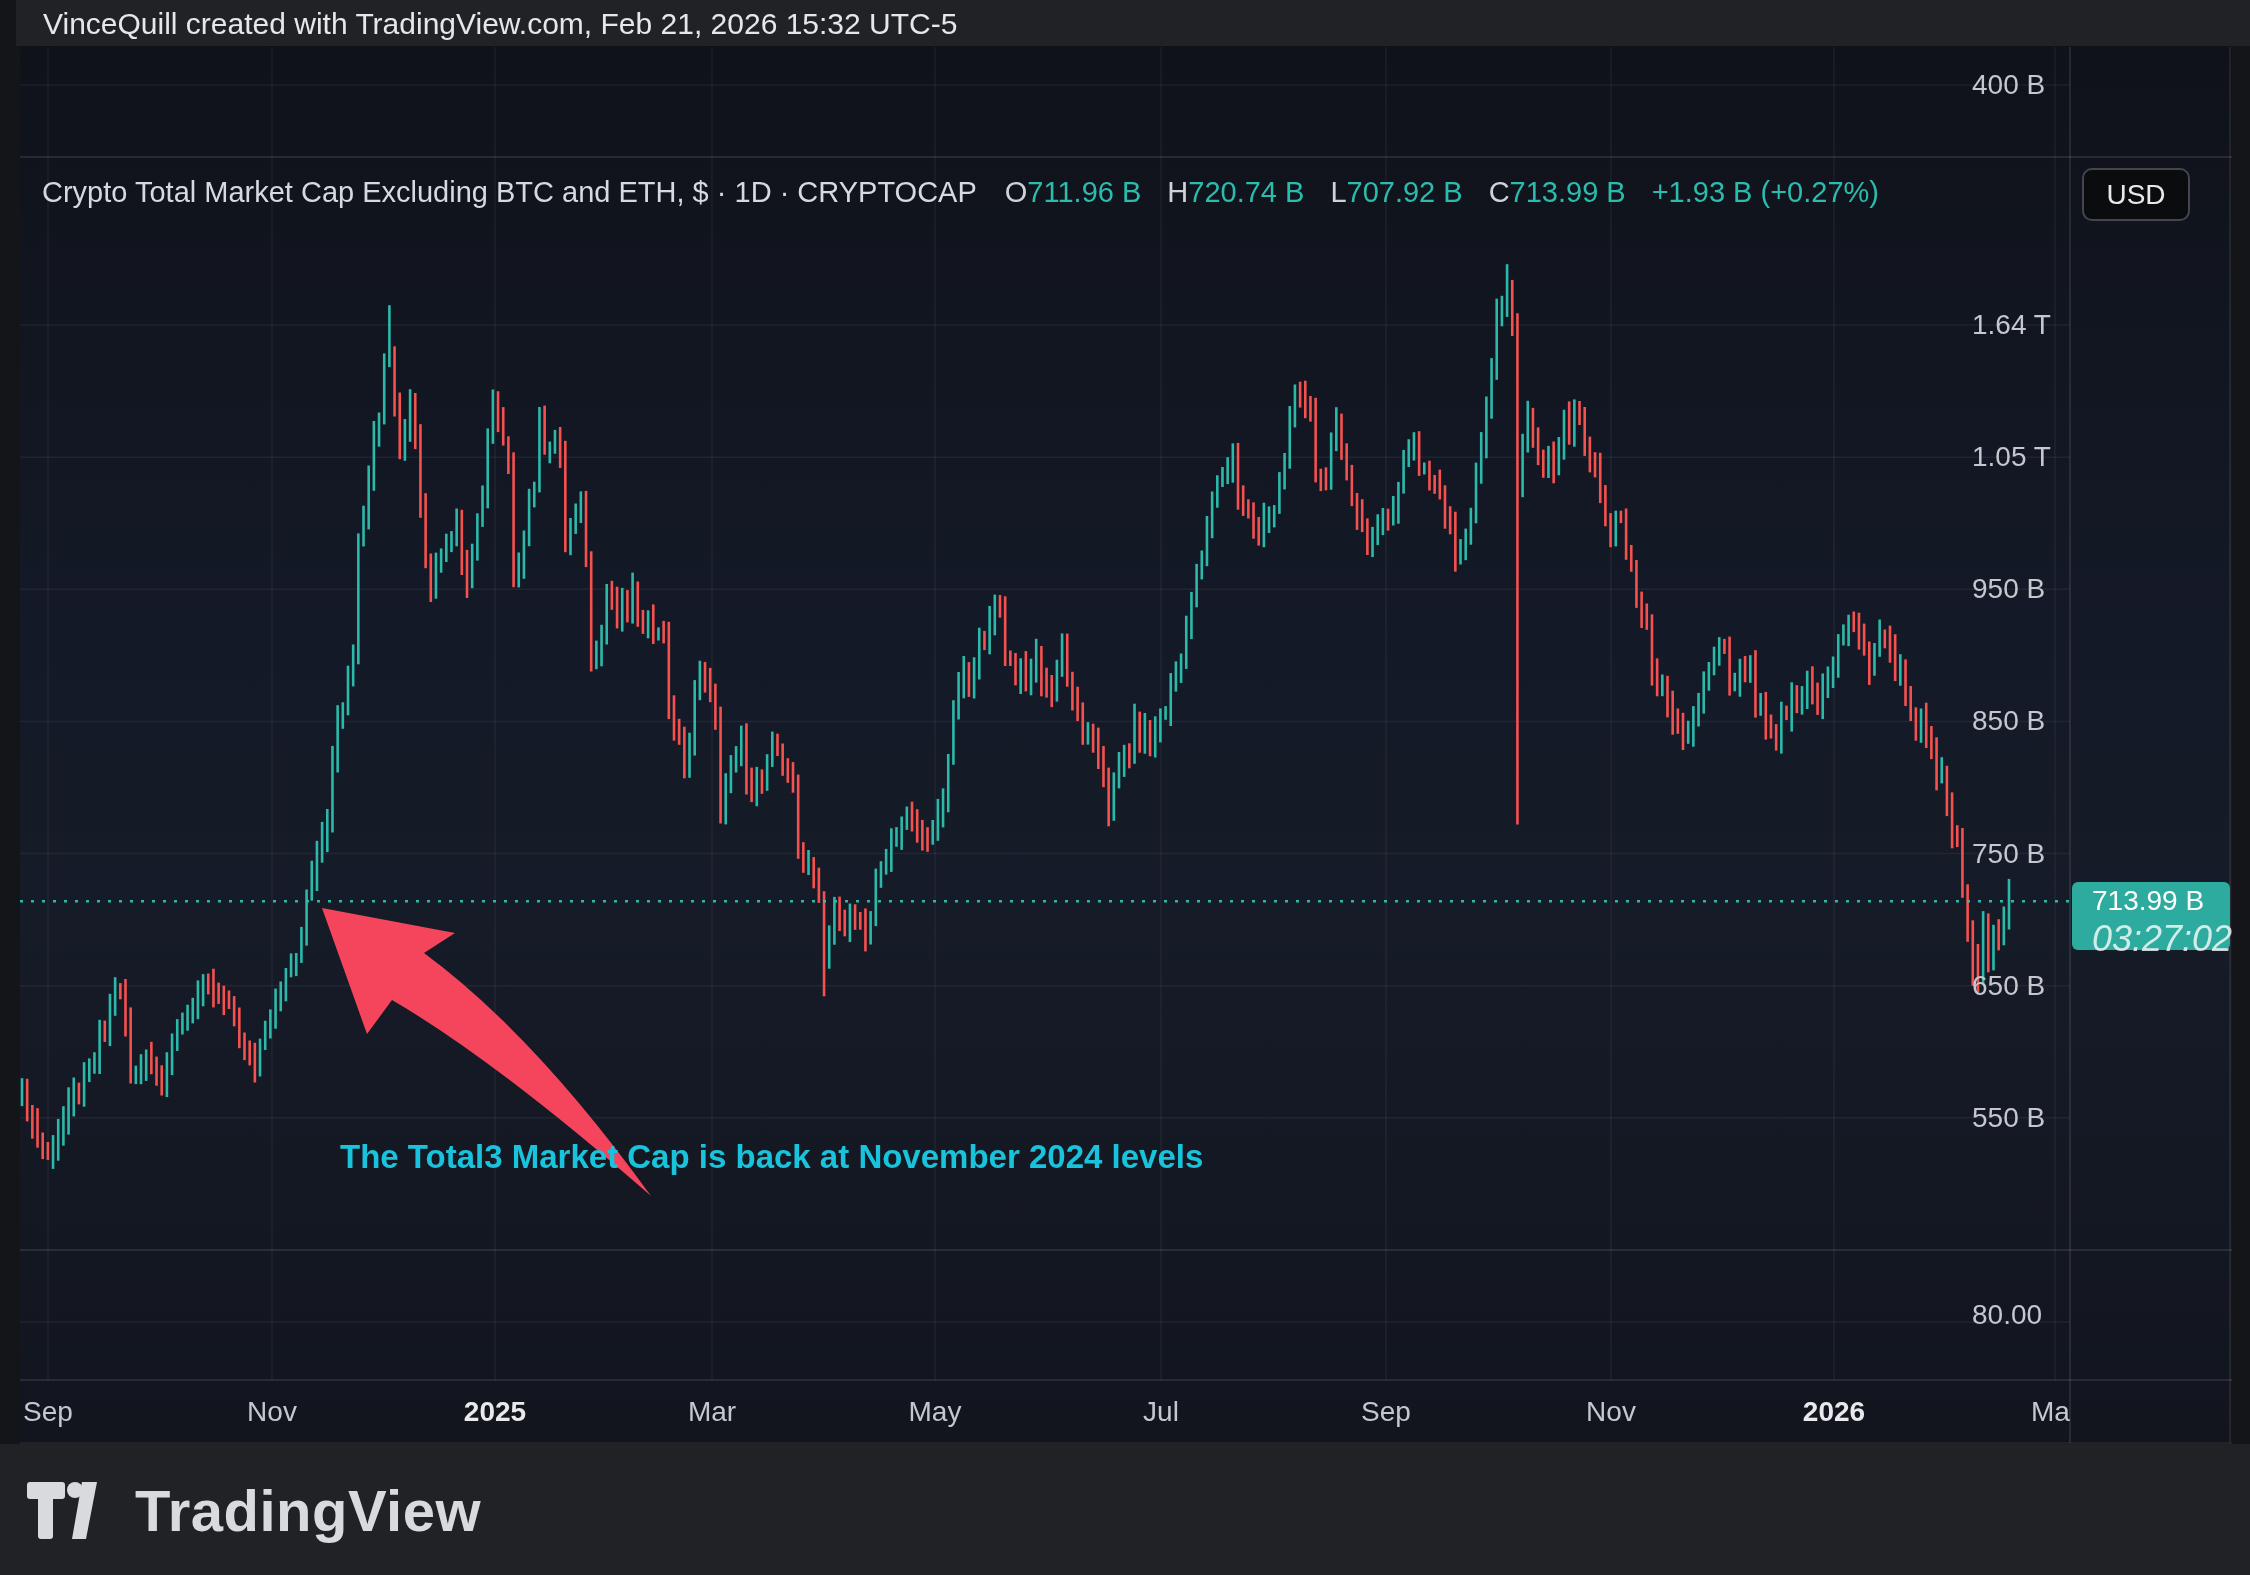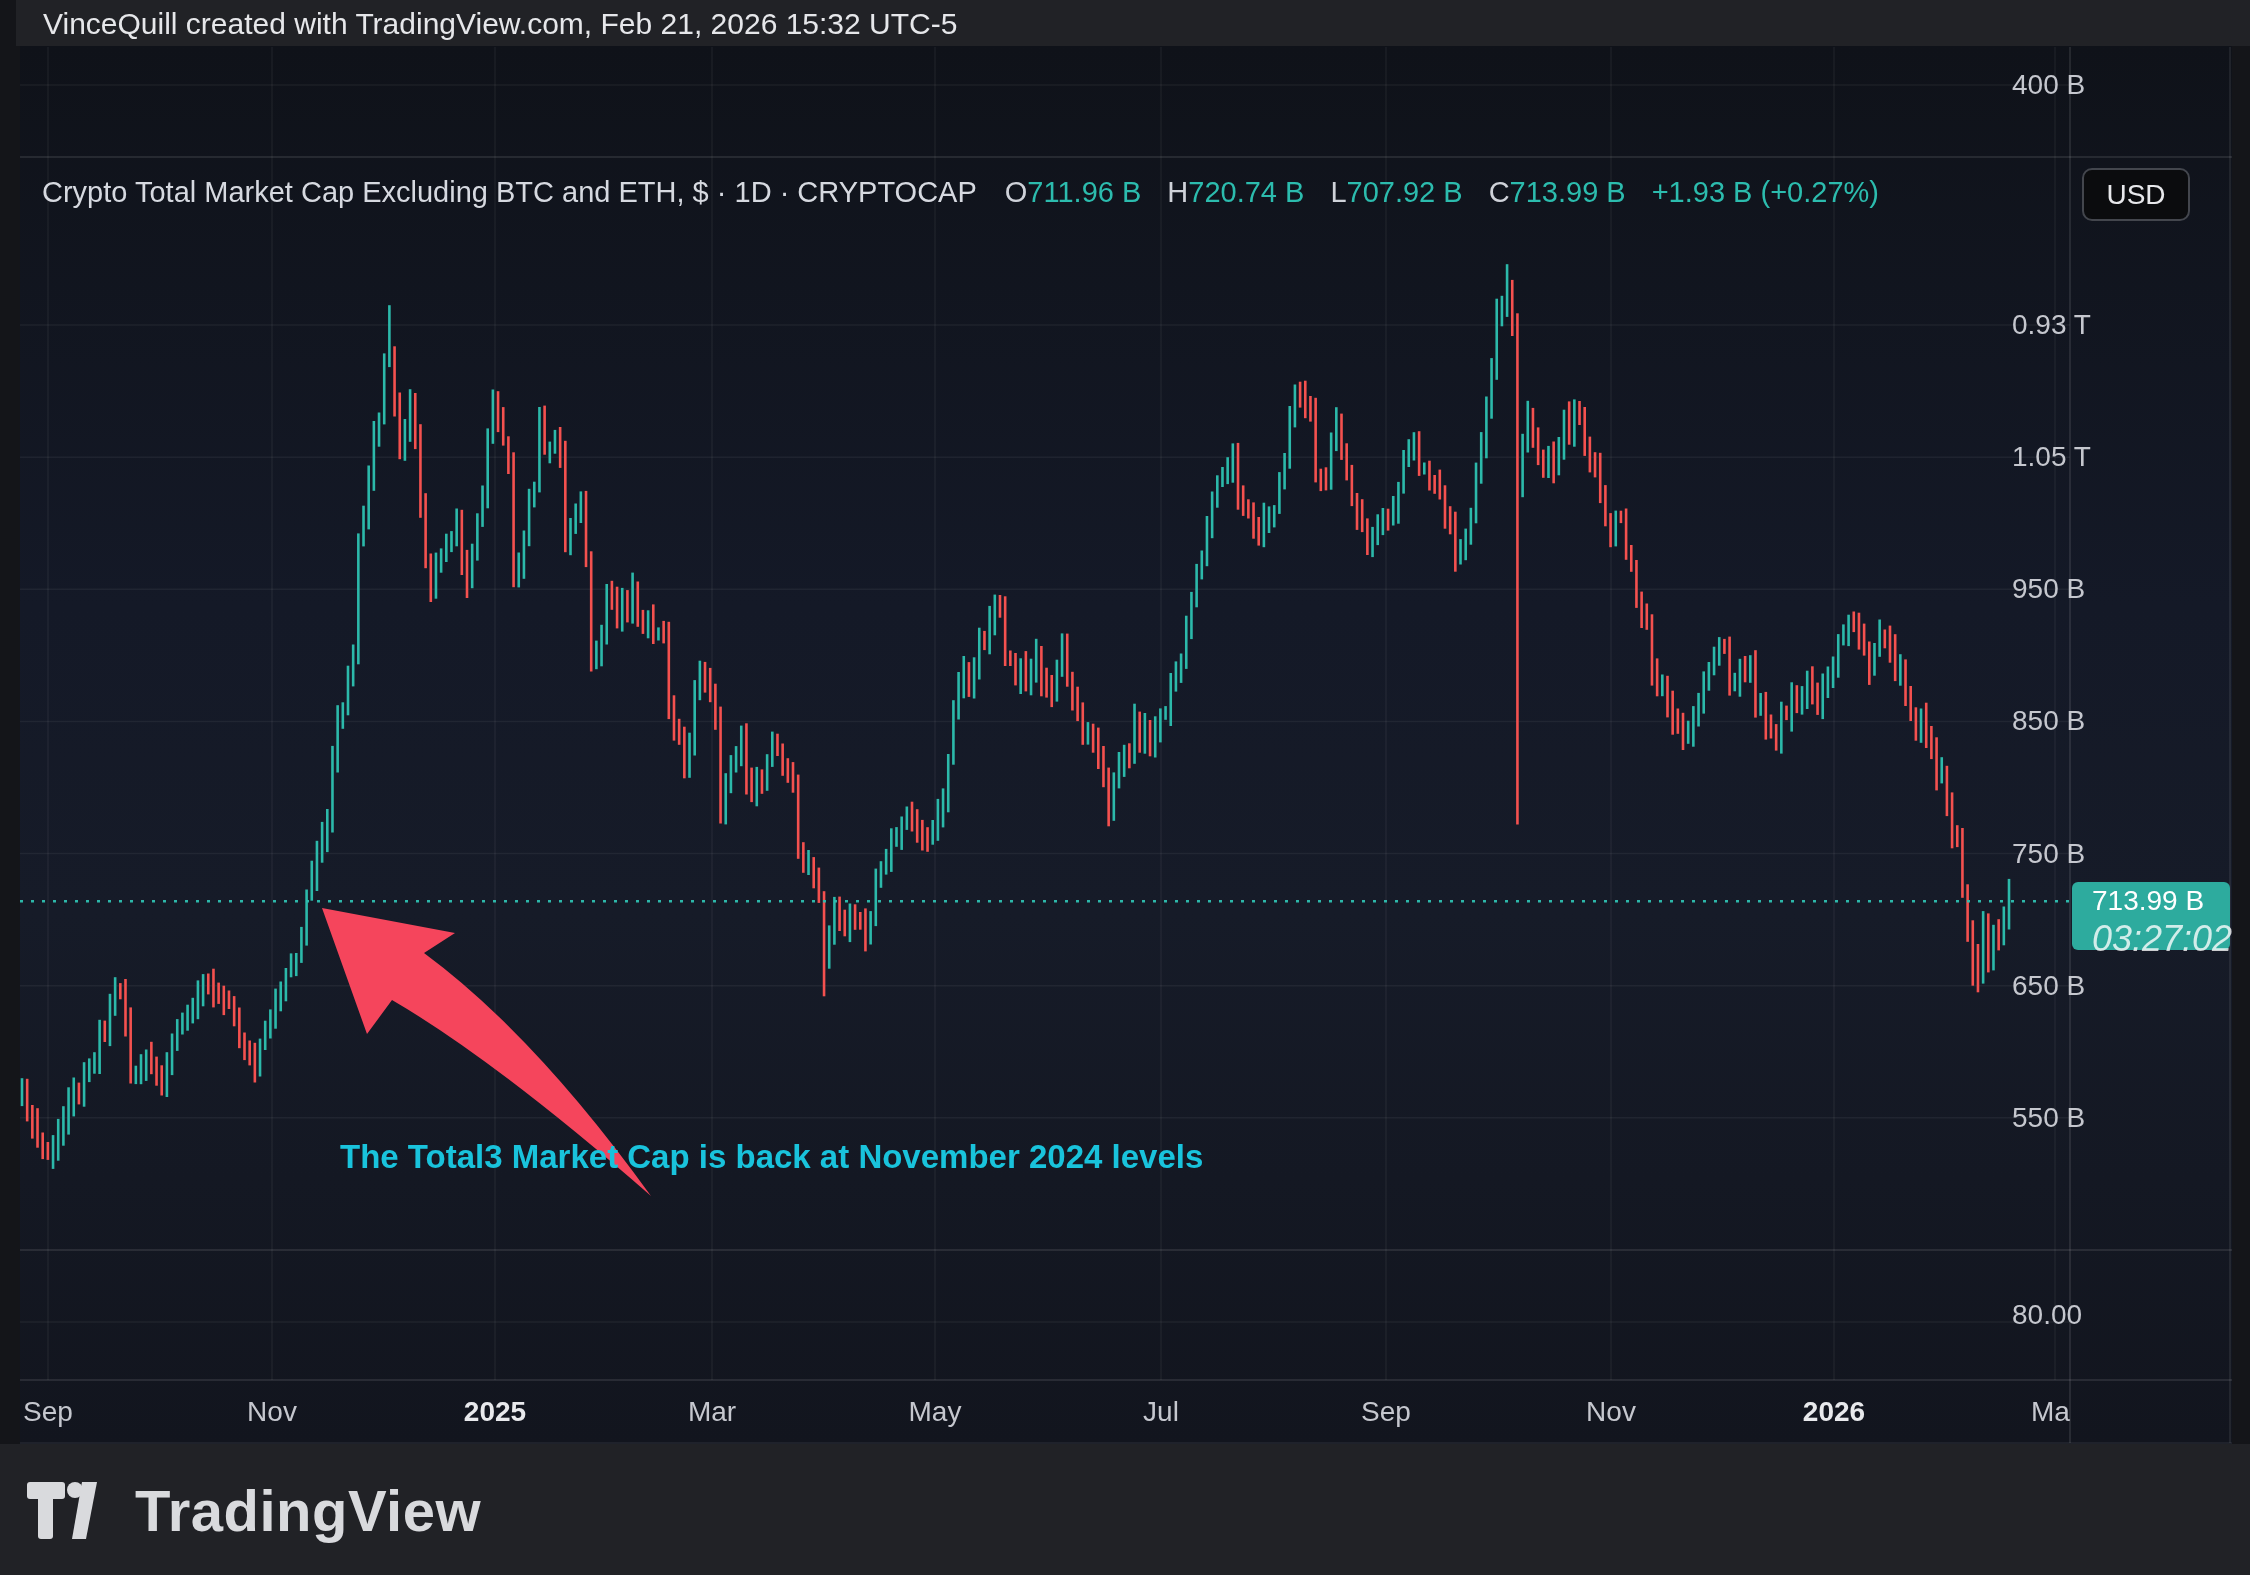--- a/index.html
+++ b/index.html
@@ -20,21 +20,21 @@
   #chart-svg { position:absolute; left:0; top:0; width:2250px; height:1575px; }
 
   
   #legend { position:absolute; left:42px; top:176px; display:flex; align-items:baseline; font-size:29px; white-space:nowrap; }
   #legend .title { color:#d6d9e0; margin-right:28px; }
   #legend .pair { margin-right:26px; color:#cfd2d9; }
   #legend .pair b { font-weight:normal; color:#2cbcae; }
   #legend .chg { color:#2cbcae; }
 
   
-  #price-axis { position:absolute; left:1992px; top:46px; width:158px; height:1334px; }
+  #price-axis { position:absolute; left:1952px; top:46px; width:158px; height:1334px; }
   .plabel { position:absolute; left:20px; font-size:28px; color:#c5c7ce; white-space:nowrap; line-height:32px; }
   #time-axis { position:absolute; left:20px; top:1388px; width:2050px; height:56px; overflow:hidden; }
   .tlabel { position:absolute; top:8px; transform:translateX(-50%); font-size:28px; color:#c5c7ce; white-space:nowrap; }
   .tlabel.year { color:#e8e9ec; font-weight:bold; }
 
   
   #usd-btn { position:absolute; left:2082px; top:168px; width:108px; height:53px; background:#0b0c0e;
     border:2px solid #43464d; border-radius:10px; color:#e8e9ec; font-size:28px;
     display:flex; align-items:center; justify-content:center; }
 
@@ -481,21 +481,21 @@
         <span class="pair">O<b>711.96 B</b></span>
         <span class="pair">H<b>720.74 B</b></span>
         <span class="pair">L<b>707.92 B</b></span>
         <span class="pair">C<b>713.99 B</b></span>
       </span>
     <span class="chg">+1.93 B (+0.27%)</span>
   </div>
 
   <div id="price-axis">
       <div class="plabel" style="top: 23px;">400 B</div>
-      <div class="plabel" style="top: 263.02px;">0.93 T</div>
+      <div class="plabel" style="top: 263.02px;">1.64 T</div>
       <div class="plabel" style="top: 395.16px;">1.05 T</div>
       <div class="plabel" style="top: 527.3px;">950 B</div>
       <div class="plabel" style="top: 659.44px;">850 B</div>
       <div class="plabel" style="top: 791.58px;">750 B</div>
       <div class="plabel" style="top: 923.72px;">650 B</div>
       <div class="plabel" style="top: 1055.86px; text-align: center;">550 B</div>
       <div class="plabel" style="top: 1253px;">80.00</div>
     </div>
   <div id="time-axis">
       <div class="tlabel" style="left: 28px;">Sep</div>

